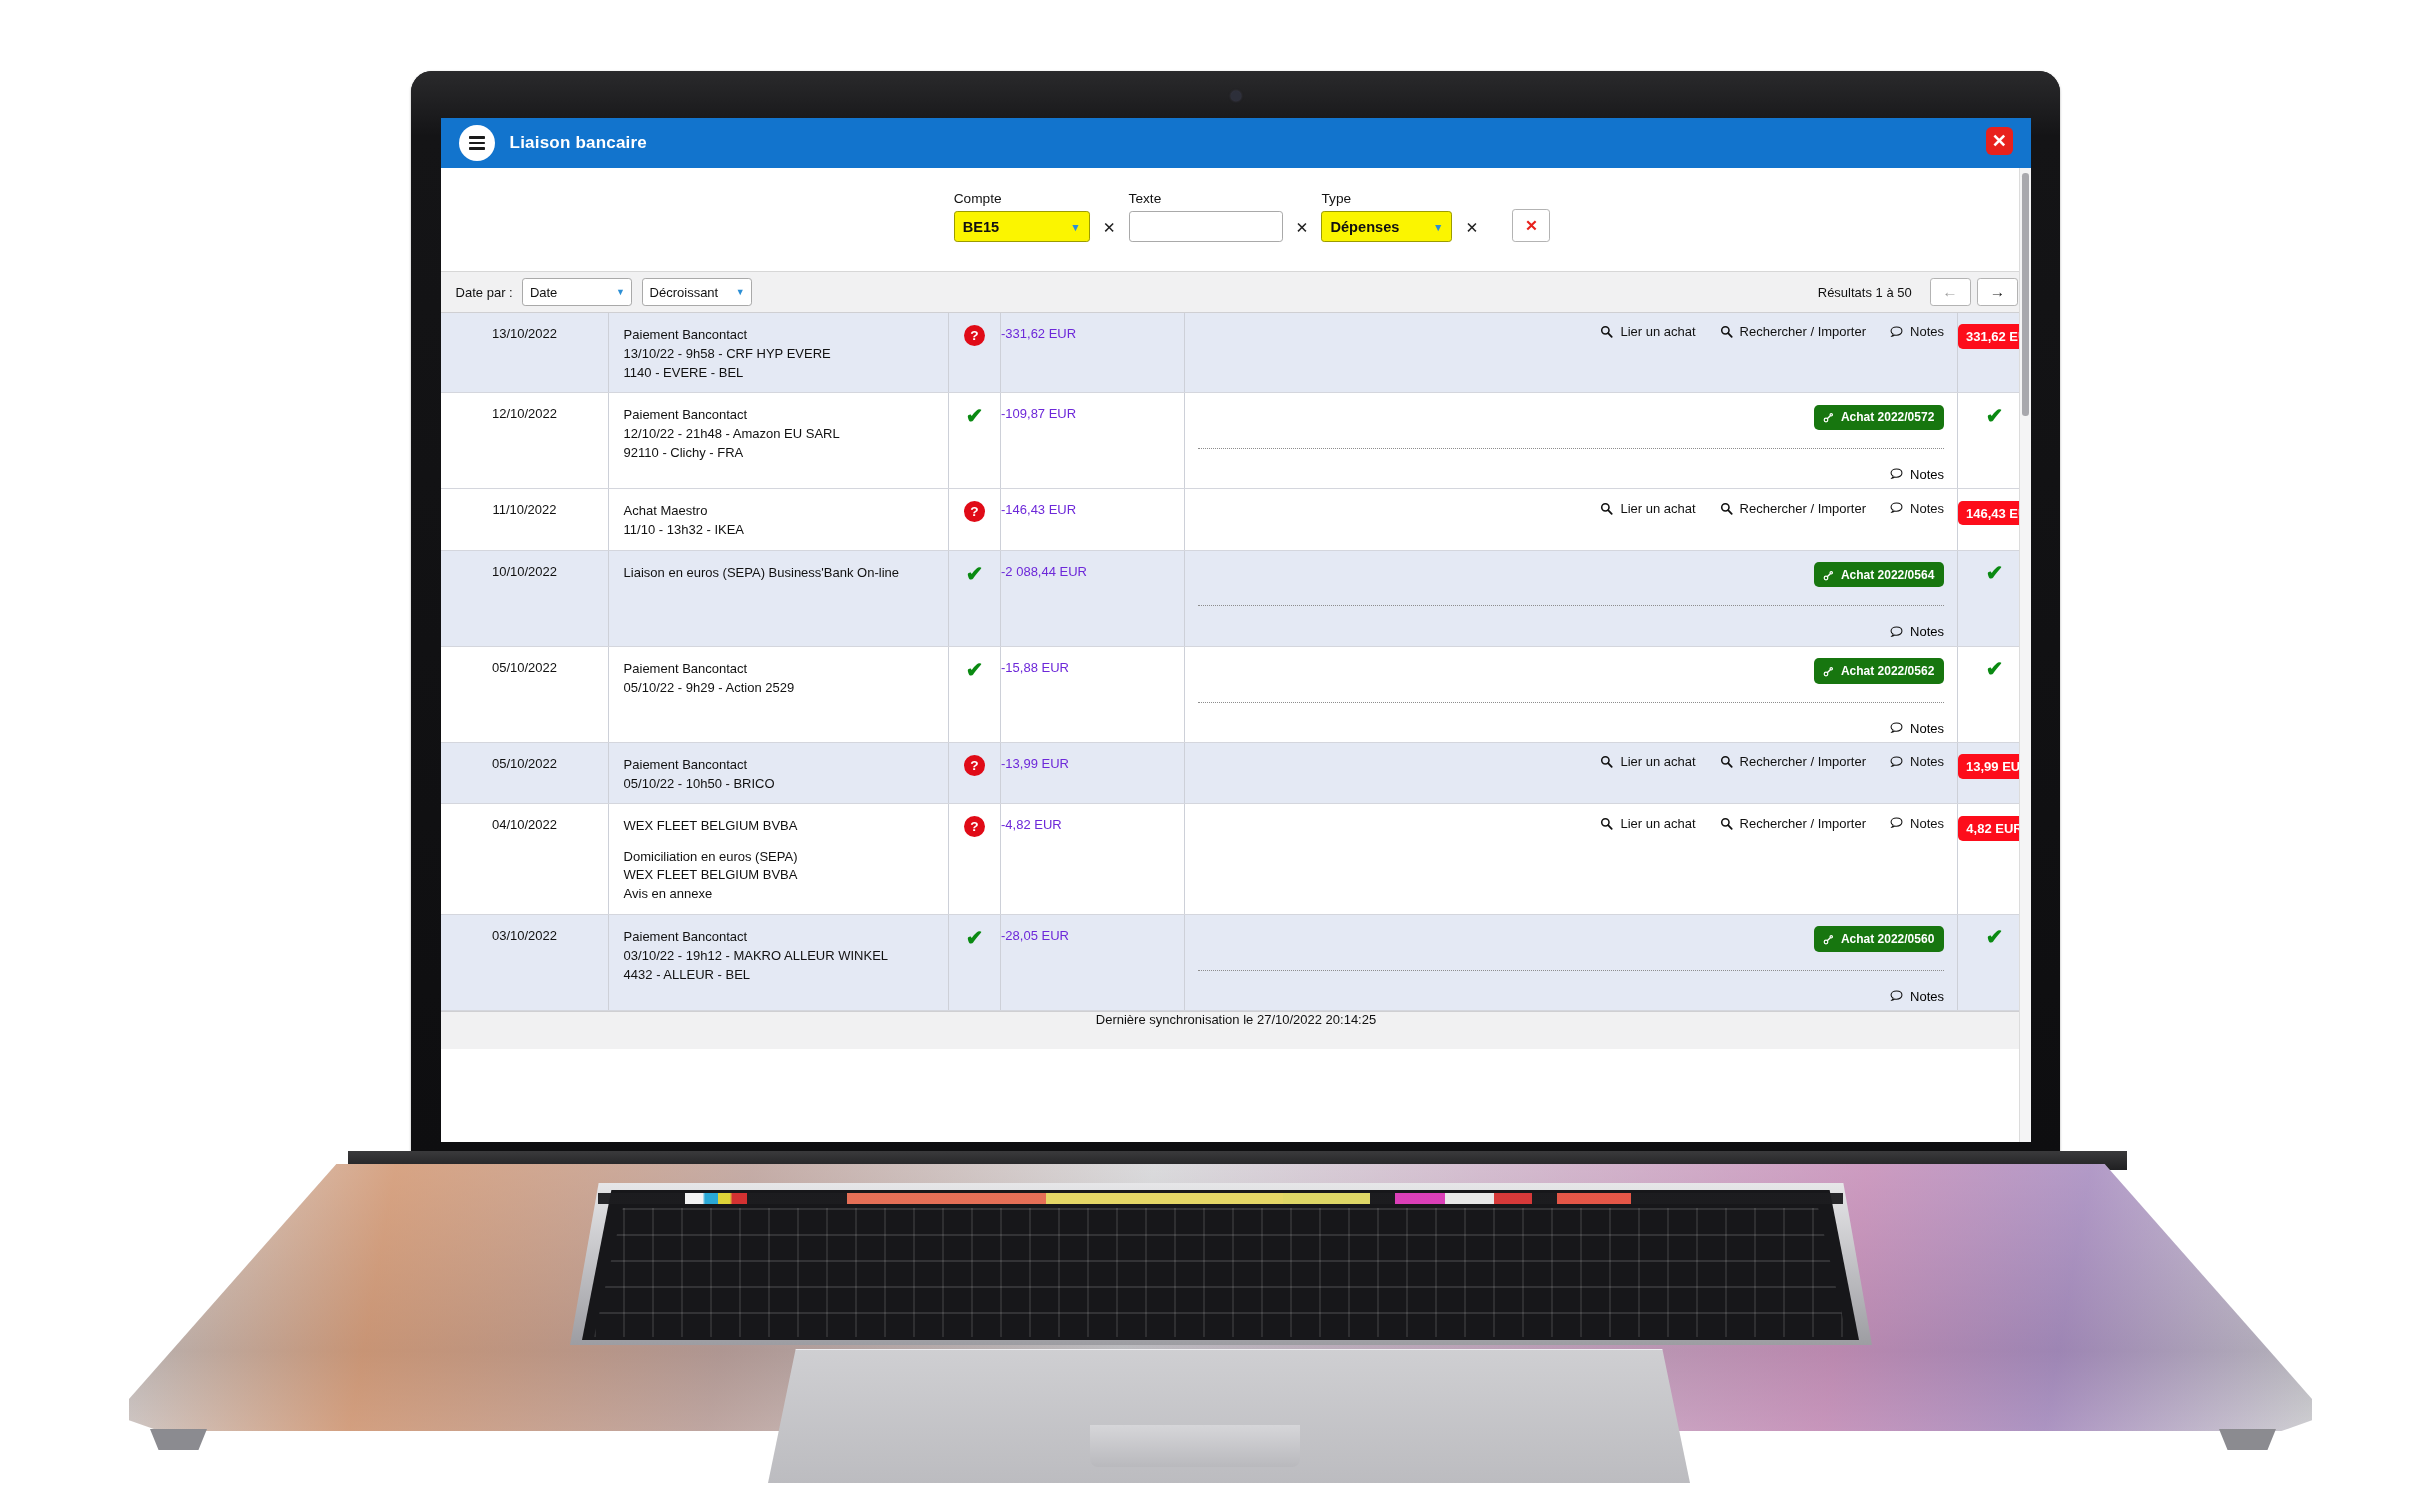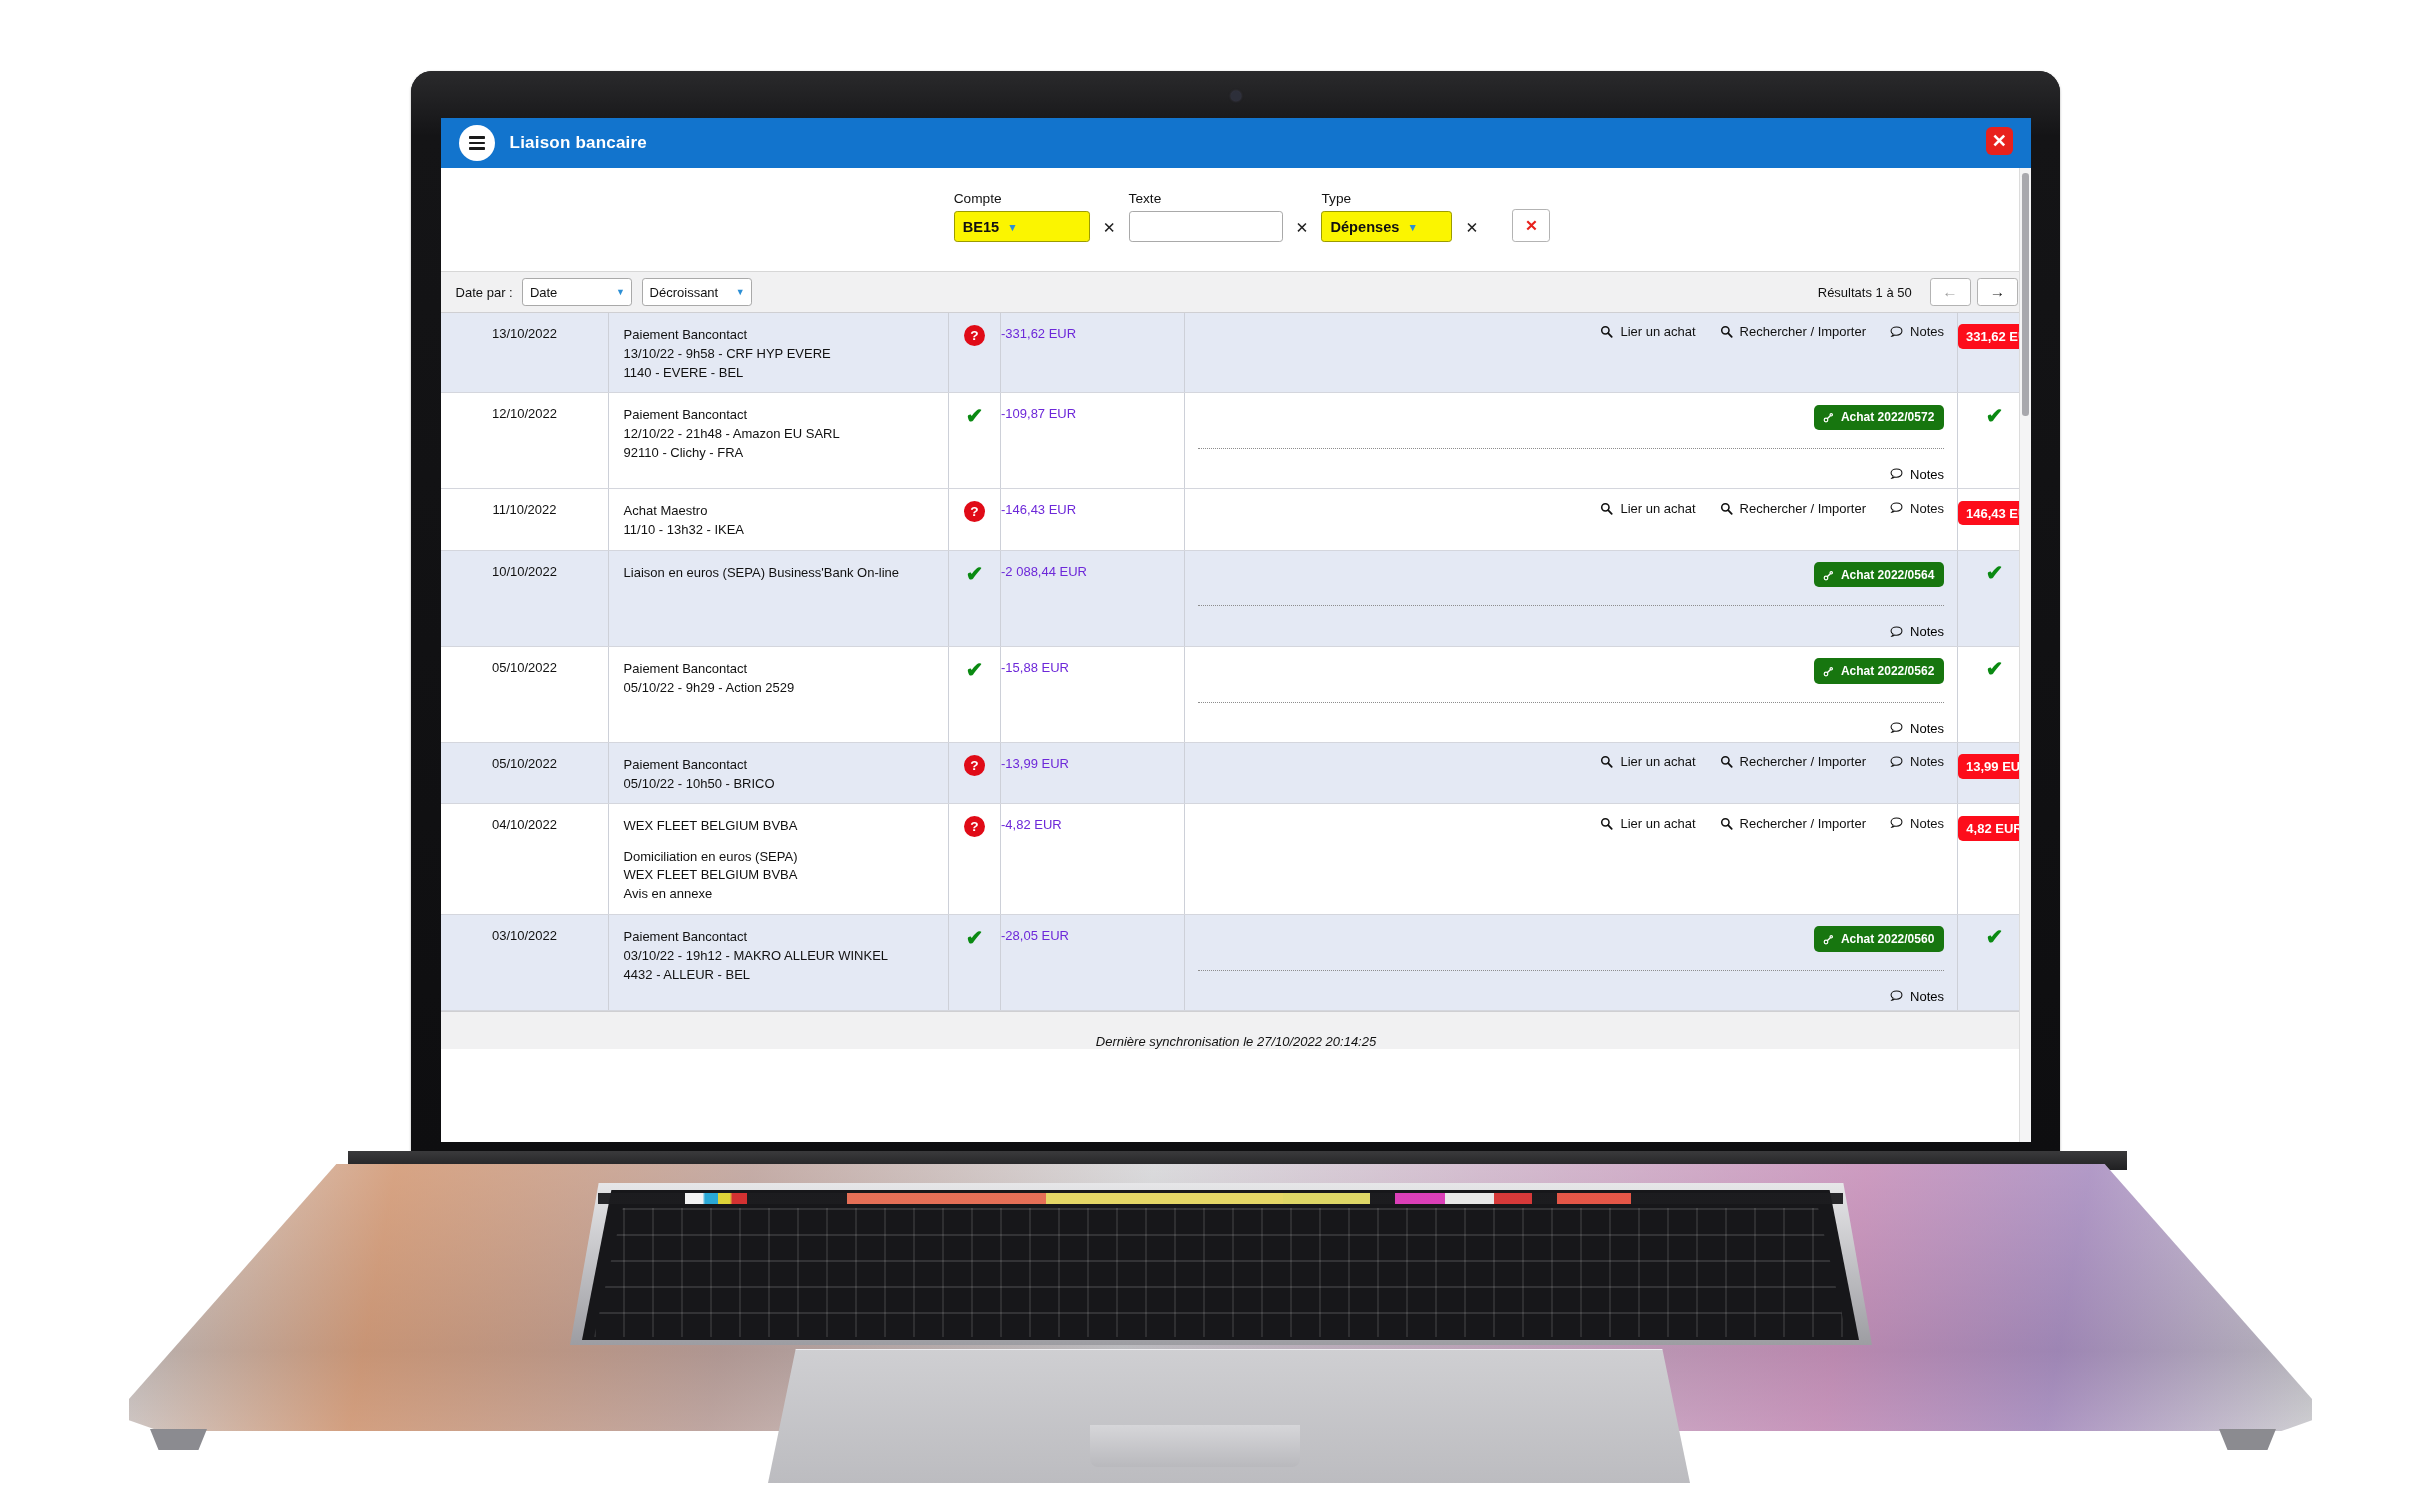--- a/index.html
+++ b/index.html
@@ -67,21 +67,21 @@
 
   
   .filters{height:103px;background:#fff;display:flex;align-items:flex-start;justify-content:center;
            border-bottom:0.8px solid #d7d7d7;position:relative;}
   .filter-row{display:flex;align-items:flex-end;gap:0;padding-top:22.6px;margin-left:32px;}
   .fgroup{display:flex;flex-direction:column;}
   .flabel{font-size:13.7px;color:#111;margin-bottom:5.7px;}
   .fcontrol{height:31px;border:0.8px solid #a9a9a9;border-radius:3.2px;display:flex;align-items:center;
             padding:0 8px;font-size:14.6px;color:#111;box-sizing:border-box;background:#fff;}
   .fcontrol.yellow{background:#fbf500;border-color:#9b9b00;font-weight:bold;}
-  .fcontrol.sel{}
+  .fcontrol.sel{justify-content:space-between;}
   .fcontrol .caret{color:#2d8fd5;font-size:10.5px;margin-left:8px;}
   .w-compte{width:136px;} .w-texte{width:154px;} .w-type{width:131px;}
   .clearx{font-size:15.4px;color:#222;margin:0 13px 5.7px 13px;}
   .resetbtn{width:36px;height:31px;border:0.8px solid #b3b3b3;border-radius:3.2px;background:#fff;
             display:flex;align-items:center;justify-content:center;color:#e8211c;font-size:15.4px;font-weight:bold;margin-left:21px;}
 
   
   .sortbar{height:40px;background:#f1f1f2;border-bottom:0.8px solid #cfcfd2;display:flex;align-items:center;
            padding:0 13px 0 14.6px;}
   .sort-label{font-size:13px;color:#111;margin-right:9.7px;}
@@ -120,22 +120,22 @@
                padding:5.7px 9.7px;display:inline-flex;align-items:center;gap:5.7px;white-space:nowrap;}
   .dots{border-top:1.6px dotted #8d8d8d;margin:18px 0 0 0;}
   .notes-row{display:flex;justify-content:flex-end;margin-top:18px;}
   .amt-badge{display:inline-block;background:#fd0d1b;color:#fff;font-size:13px;font-weight:bold;
              border-radius:4.9px;padding:4.9px 8px;white-space:nowrap;}
   .ok{color:#0a8a12;font-size:21px;font-weight:bold;line-height:1;}
   .qmark{display:inline-flex;width:21px;height:21px;border-radius:50%;background:#e00b17;color:#fff;
          font-size:13.7px;font-weight:bold;align-items:center;justify-content:center;line-height:1;}
 
   
-  .foot{height:37px;background:#f1f1f2;border-top:0.8px solid #cfcfd2;display:flex;align-items:flex-end;
-        justify-content:center;font-size:13px;color:#111;font-style:italic;}
+  .foot{height:37px;background:#f1f1f2;border-top:0.8px solid #cfcfd2;display:flex;align-items:flex-start;
+        justify-content:center;font-size:13px;color:#111;}
 
   
   .vscroll{position:absolute;right:0;top:50px;width:11.3px;bottom:0;background:#f4f4f5;border-left:0.8px solid #dcdcdc;}
   .vthumb{position:absolute;left:2.4px;top:4.9px;width:6.5px;height:243px;background:#a8a8ad;border-radius:3.2px;}
 </style>
 </head>
 <body>
 
 <div class="scene">
   <div class="laptop">

